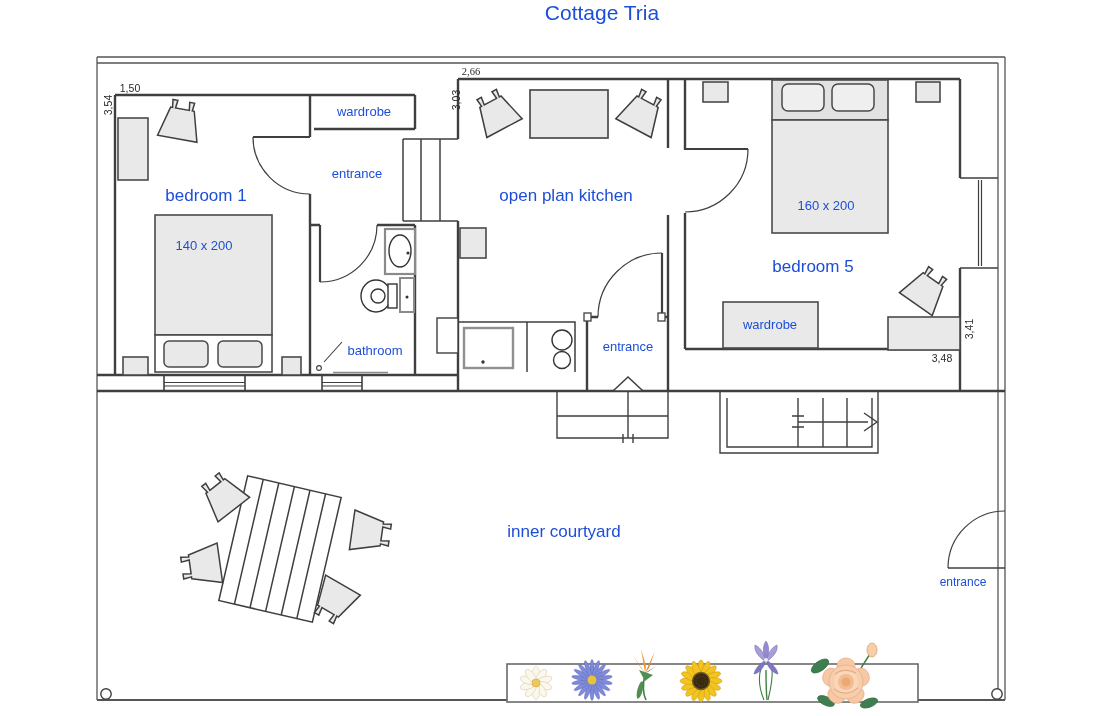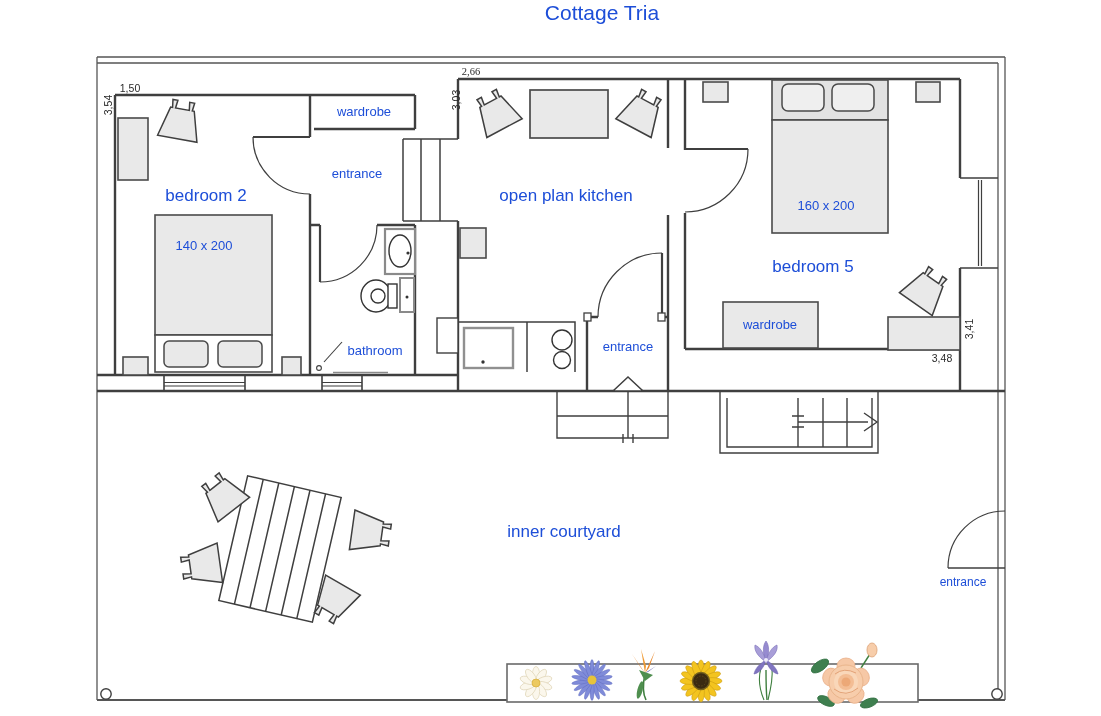--- a/index.html
+++ b/index.html
@@ -290,21 +290,21 @@
       <circle r="8" fill="#f3bd94"></circle>
       <circle r="4.5" fill="#eca877"></circle>
       <path d="M-12,7 Q0,16 12,6 M-11,-8 Q-2,-15 10,-9" fill="none" stroke="#e3a378" stroke-width="1"></path>
     </g>
   </g>
 
 </svg>
 
 <div class="lbl fs21" style="left:602px;top:12px;">Cottage Tria</div>
 
-<div class="lbl fs17" style="left:206px;top:195px;">bedroom 2</div>
+<div class="lbl fs17" style="left:206px;top:195px;">bedroom 1</div>
 <div class="lbl fs13" style="left:204px;top:245px;">140 x 200</div>
 <div class="lbl fs10" style="left:130px;top:88px;">1,50</div>
 <div class="lbl fs10 rot" style="left:108px;top:105px;">3,54</div>
 
 <div class="lbl fs15" style="left:364px;top:111px;">wardrobe</div>
 <div class="lbl fs15" style="left:357px;top:173px;">entrance</div>
 <div class="lbl fs15" style="left:375px;top:350px;">bathroom</div>
 
 <div class="lbl fs17" style="left:566px;top:195px;">open plan kitchen</div>
 <div class="lbl fs10" style="left:471px;top:72px;font-family:Liberation Serif, serif;">2,66</div>

